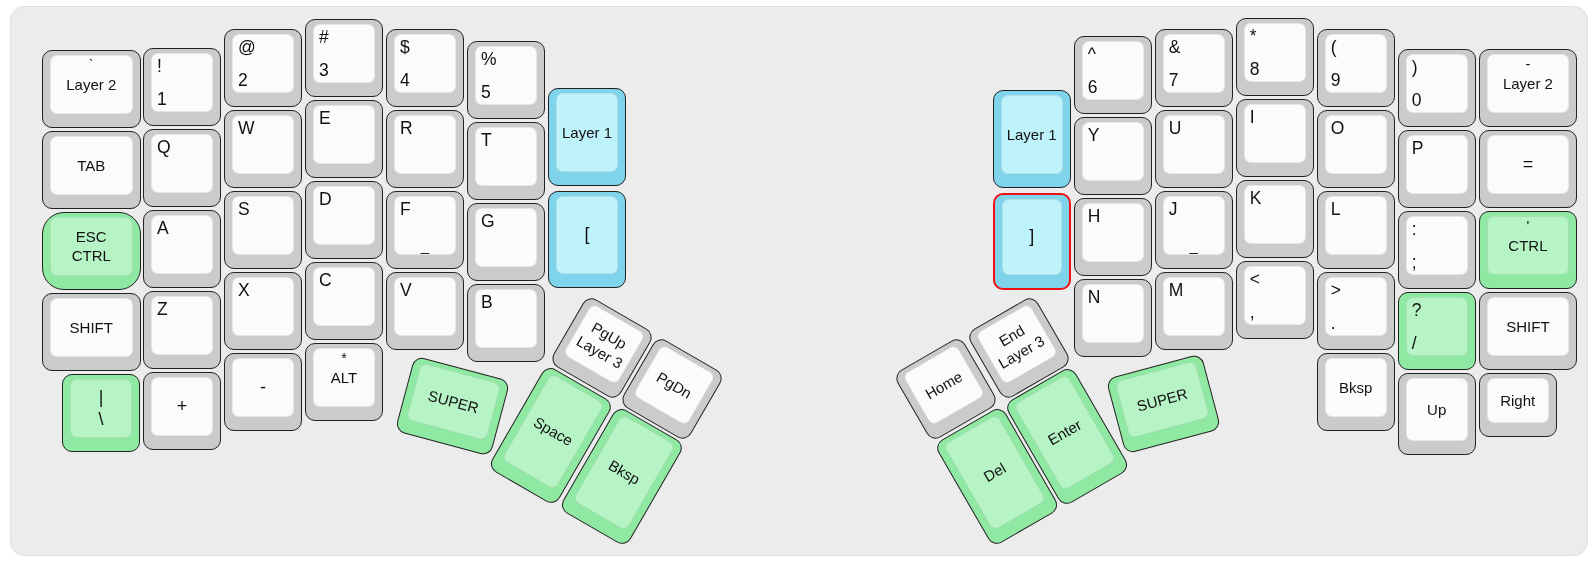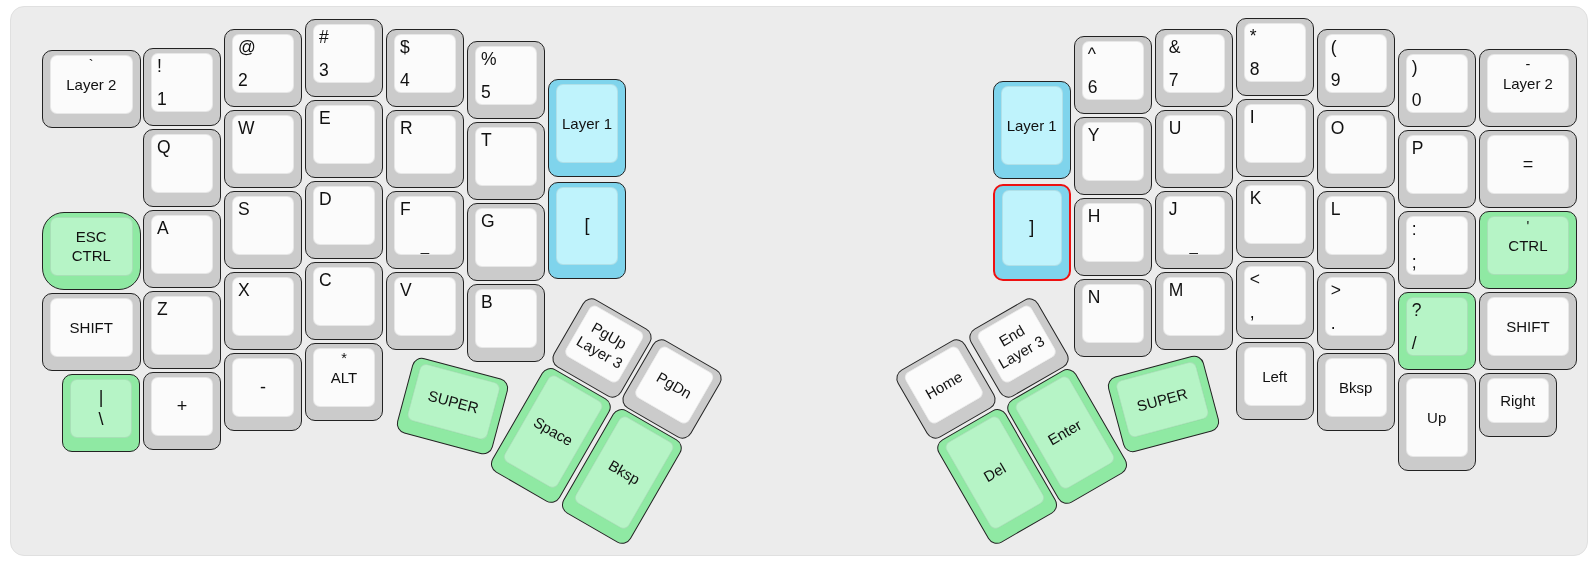--- a/index.html
+++ b/index.html
@@ -23,21 +23,21 @@
     border:1px solid var(--panel_border);
     border-radius:14px;
   }
   .key{
     position:absolute; box-sizing:border-box;
     border:1.5px solid var(--key_border);
     border-radius:10px;
     background:var(--gray_outer);
   }
   .key.green{background:var(--green_outer);}
-  .key.blue{background:var(--blue_outer);}
+  .key.blue{background:var(--blue_outer);margin-top:9px;}
   .key.selected{border:2px solid var(--selected_border);}
   .keytop{
     position:absolute; left:7px; right:7px; top:4px; bottom:13px;
     box-sizing:border-box;
     background:var(--gray_top);
     border:1px solid rgba(0,0,0,0.08);
     border-radius:7px;
     line-height:1.05;
   }
   .key.green .keytop{background:var(--green_top);}
@@ -68,20 +68,27 @@
 <div id="canvas">
   <div id="panel">
       <div class="key gray" style="left: 31px; top: 43px; width: 98.5px; height: 78px;">
         <div class="keytop center">
           <div class="small">`</div>
           <div class="main">
             <div class="line">Layer 2</div>
           </div>
         </div>
       </div>
+      <div class="key gray" style="left: 31px; top: 124px; width: 98.5px; height: 78px;">
+        <div class="keytop center">
+          <div class="main">
+            <div class="line">TAB</div>
+          </div>
+        </div>
+      </div>
       <div class="key green" style="left: 31px; top: 205px; width: 98.5px; height: 78px; border-radius: 22px;">
         <div class="keytop center">
           <div class="main">
             <div class="line">ESC</div>
             <div class="line">CTRL</div>
           </div>
         </div>
       </div>
       <div class="key gray" style="left: 31px; top: 286px; width: 98.5px; height: 78px;">
         <div class="keytop center">
@@ -412,27 +419,20 @@
         </div>
       </div>
       <div class="key gray" style="left: 1224.7px; top: 254px; width: 78px; height: 78px;">
         <div class="keytop left">
           <div class="main">
             <div class="line">&lt;</div>
             <div class="line">,</div>
           </div>
         </div>
       </div>
-      <div class="key gray" style="left: 1224.7px; top: 335px; width: 78px; height: 78px;">
-        <div class="keytop center">
-          <div class="main">
-            <div class="line">Left</div>
-          </div>
-        </div>
-      </div>
       <div class="key gray" style="left: 1305.7px; top: 22px; width: 78px; height: 78px;">
         <div class="keytop left">
           <div class="main">
             <div class="line">(</div>
             <div class="line">9</div>
           </div>
         </div>
       </div>
       <div class="key gray" style="left: 1305.7px; top: 103px; width: 78px; height: 78px;">
         <div class="keytop left">
@@ -487,21 +487,21 @@
         </div>
       </div>
       <div class="key green" style="left: 1386.7px; top: 285px; width: 78px; height: 78px;">
         <div class="keytop left">
           <div class="main">
             <div class="line">?</div>
             <div class="line">/</div>
           </div>
         </div>
       </div>
-      <div class="key gray" style="left: 1386.7px; top: 366px; width: 78px; height: 98px;">
+      <div class="key gray" style="left: 1386.7px; top: 366px; width: 78px; height: 82px;">
         <div class="keytop center">
           <div class="main">
             <div class="line">Up</div>
           </div>
         </div>
       </div>
       <div class="key gray" style="left: 1467.7px; top: 42px; width: 98.5px; height: 78px;">
         <div class="keytop center">
           <div class="small">-</div>
           <div class="main">

